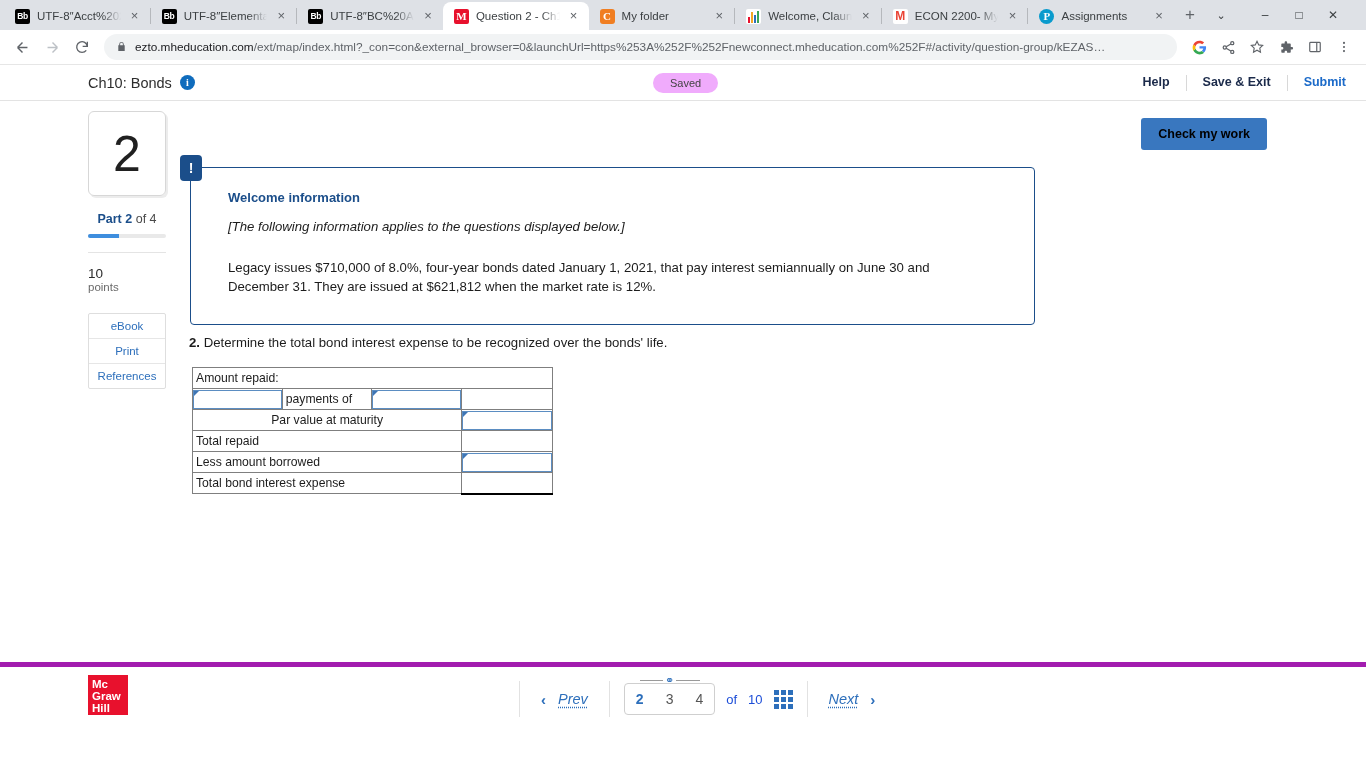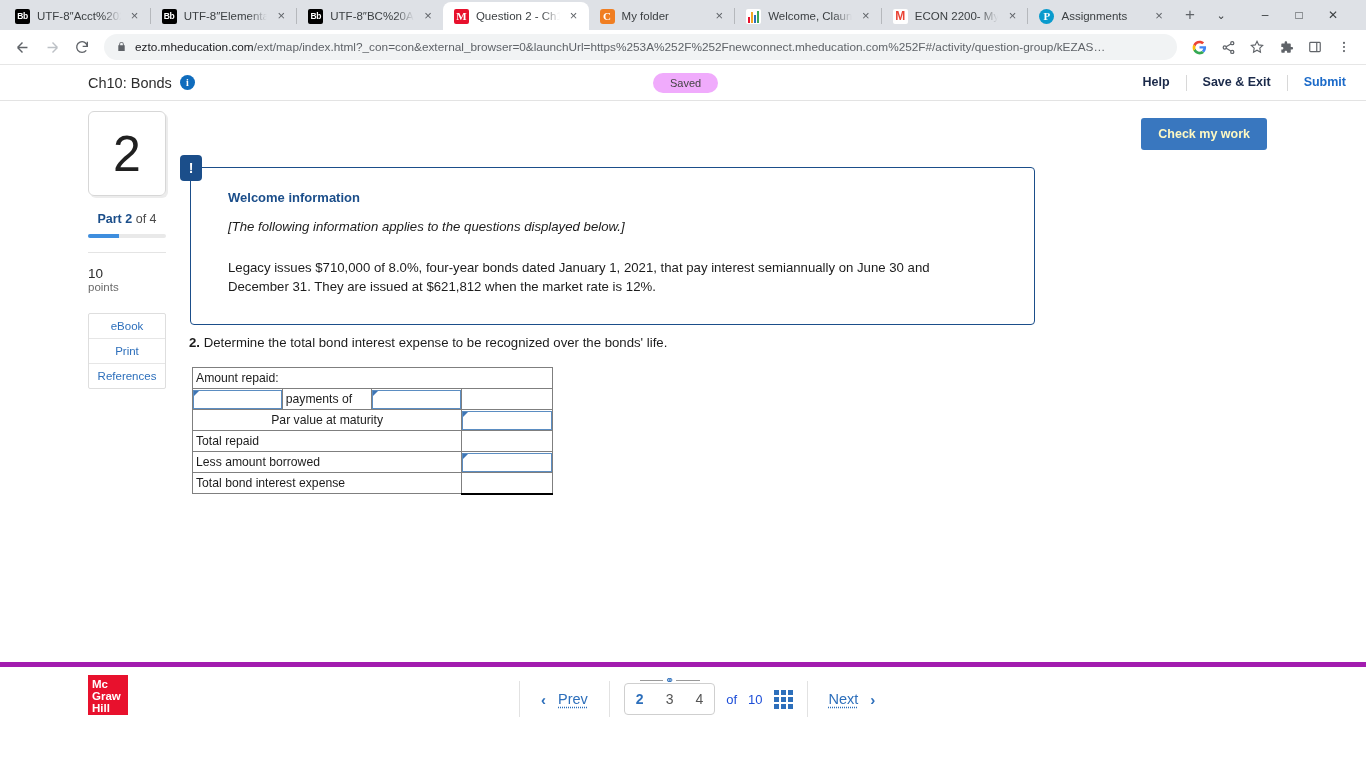--- a/index.html
+++ b/index.html
@@ -184,21 +184,21 @@
   .hdr-actions a.submit { color: #1b6ac9; padding-right: 0; }
   .hdr-sep { width: 1px; height: 16px; background: #d8d8d8; }
 
   .content { position: relative; height: 625px; }
 
   .check-btn {
     position: absolute;
     right: 99px;
     top: 17px;
     background: #3977bf;
-    color: #fef9c3;
+    color: #000000;
     font-size: 12.5px;
     font-weight: bold;
     border: none;
     border-radius: 3px;
     padding: 9px 17px;
     cursor: pointer;
   }
 
   
   .rail {
@@ -368,21 +368,21 @@
     height: 40px;
   }
   .pg-sep { width: 1px; height: 36px; background: #e2e2e2; }
   .pg-btn {
     display: flex; align-items: center; gap: 12px;
     color: #2d6fbb;
     font-size: 14.5px;
     padding: 0 21px;
     text-decoration: none;
   }
-  .pg-btn u { text-decoration: underline; text-decoration-style: dotted; text-underline-offset: 3px; }
+  .pg-btn u { text-decoration: underline; text-decoration-style: dotted; text-underline-offset: 3px; font-style: italic; }
   .pg-chev { font-size: 15px; font-weight: bold; }
   .pg-mid { display: flex; align-items: center; gap: 11px; padding: 0 14px; position: relative;}
   .pg-group {
     border: 1px solid #cfcfcf;
     border-radius: 4px;
     display: flex; align-items: center;
     gap: 0;
     position: relative;
   }
   .pg-group a {

